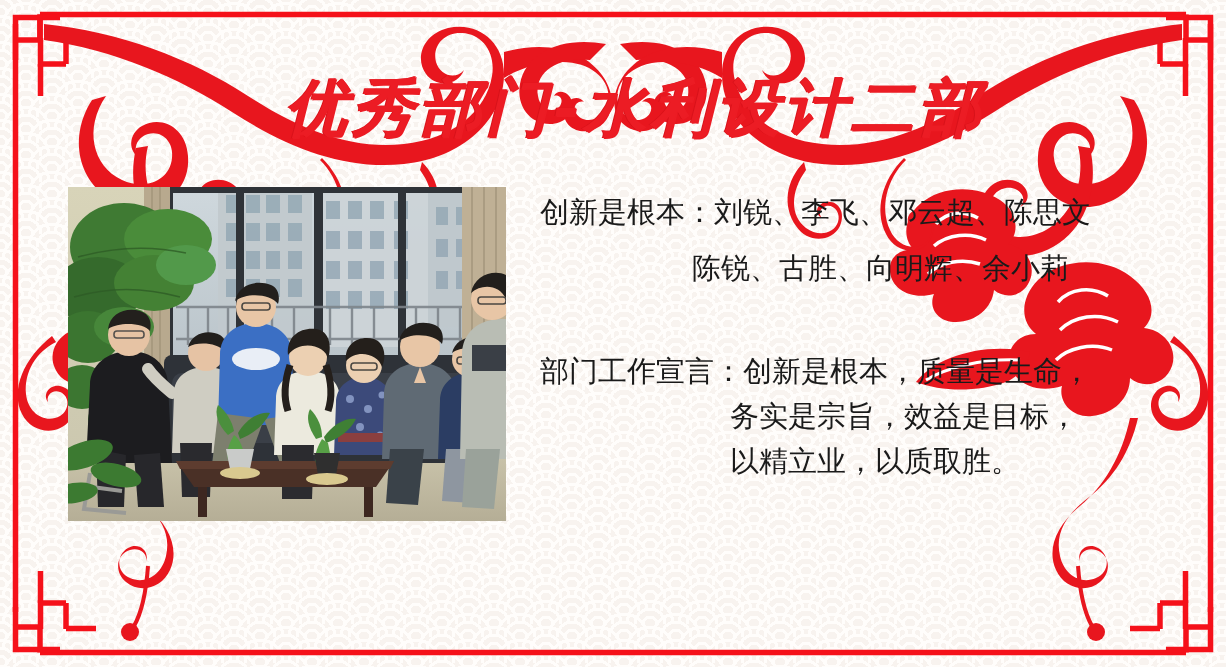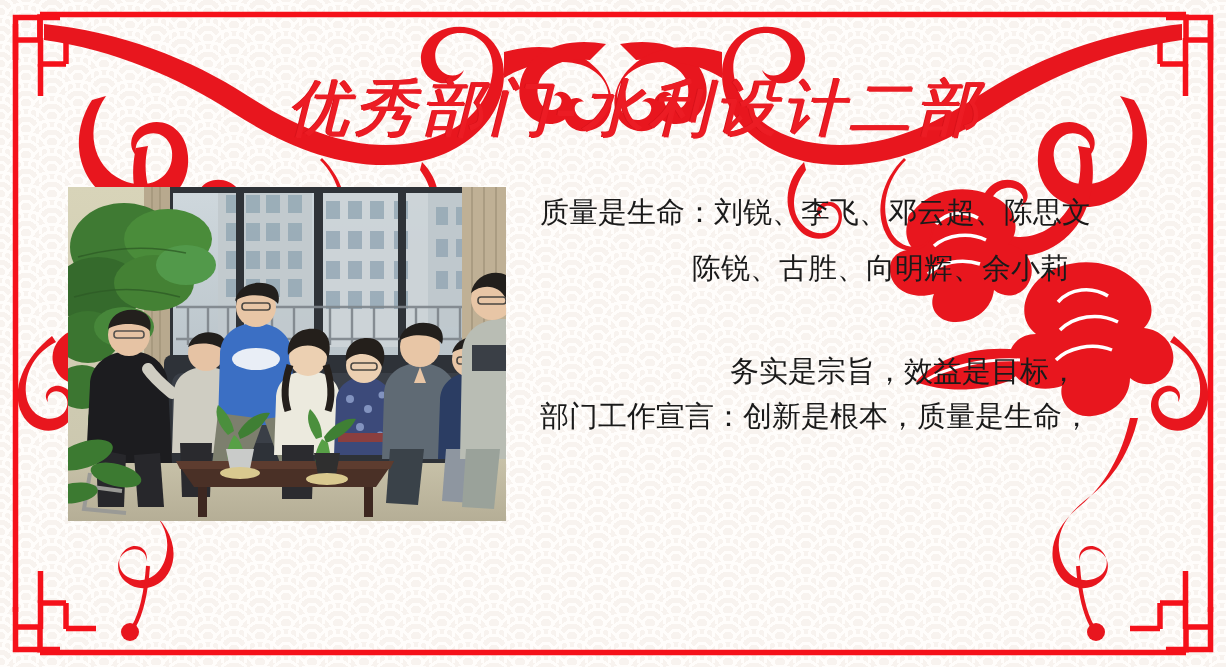--- a/index.html
+++ b/index.html
@@ -42,21 +42,21 @@
   .title {
     position: absolute;
     left: 0;
     right: 4px;
     top: 72px;
     text-align: center;
     color: #EC1C24;
     font-size: 62px;
     line-height: 72px;
     letter-spacing: 5px;
-    font-weight: 400;
+    font-weight: 700;
     font-style: italic;
     font-family: "DejaVu Serif", "Liberation Serif", serif;
     text-shadow: 1px 1px 0 #EC1C24, -1px 0 0 #D8121A;
     white-space: nowrap;
     margin-left: 48px;
   }
 
   
   .photo-wrap {
     position: absolute;
@@ -507,26 +507,27 @@
         <ellipse cx="16" cy="268" rx="30" ry="13" transform="rotate(-18 16 268)"></ellipse>
         <ellipse cx="48" cy="288" rx="26" ry="11" transform="rotate(14 48 288)"></ellipse>
         <ellipse cx="6" cy="306" rx="24" ry="10" transform="rotate(-8 6 306)"></ellipse>
       </g>
     </svg>
   </div>
 
   <div class="text-col">
 
     <div class="text-block">
-      <div class="line indent-1">质量是生命：刘锐、李飞、邓云超、陈思文</div>
+      <div class="line indent-1">创新是根本：刘锐、李飞、邓云超、陈思文</div>
       <div class="line indent-2">陈锐、古胜、向明辉、余小莉</div>
     </div>
 
     <div class="gap"></div>
 
     <div class="text-block">
+      <div class="line indent-1">部门工作宣言：创新是根本，质量是生命，</div>
       <div class="line indent-3">务实是宗旨，效益是目标，</div>
-      <div class="line indent-1">部门工作宣言：创新是根本，质量是生命，</div>
+      <div class="line indent-3">以精立业，以质取胜。</div>
     </div>
 
   </div>
 
 </div>
 
 </body></html>

